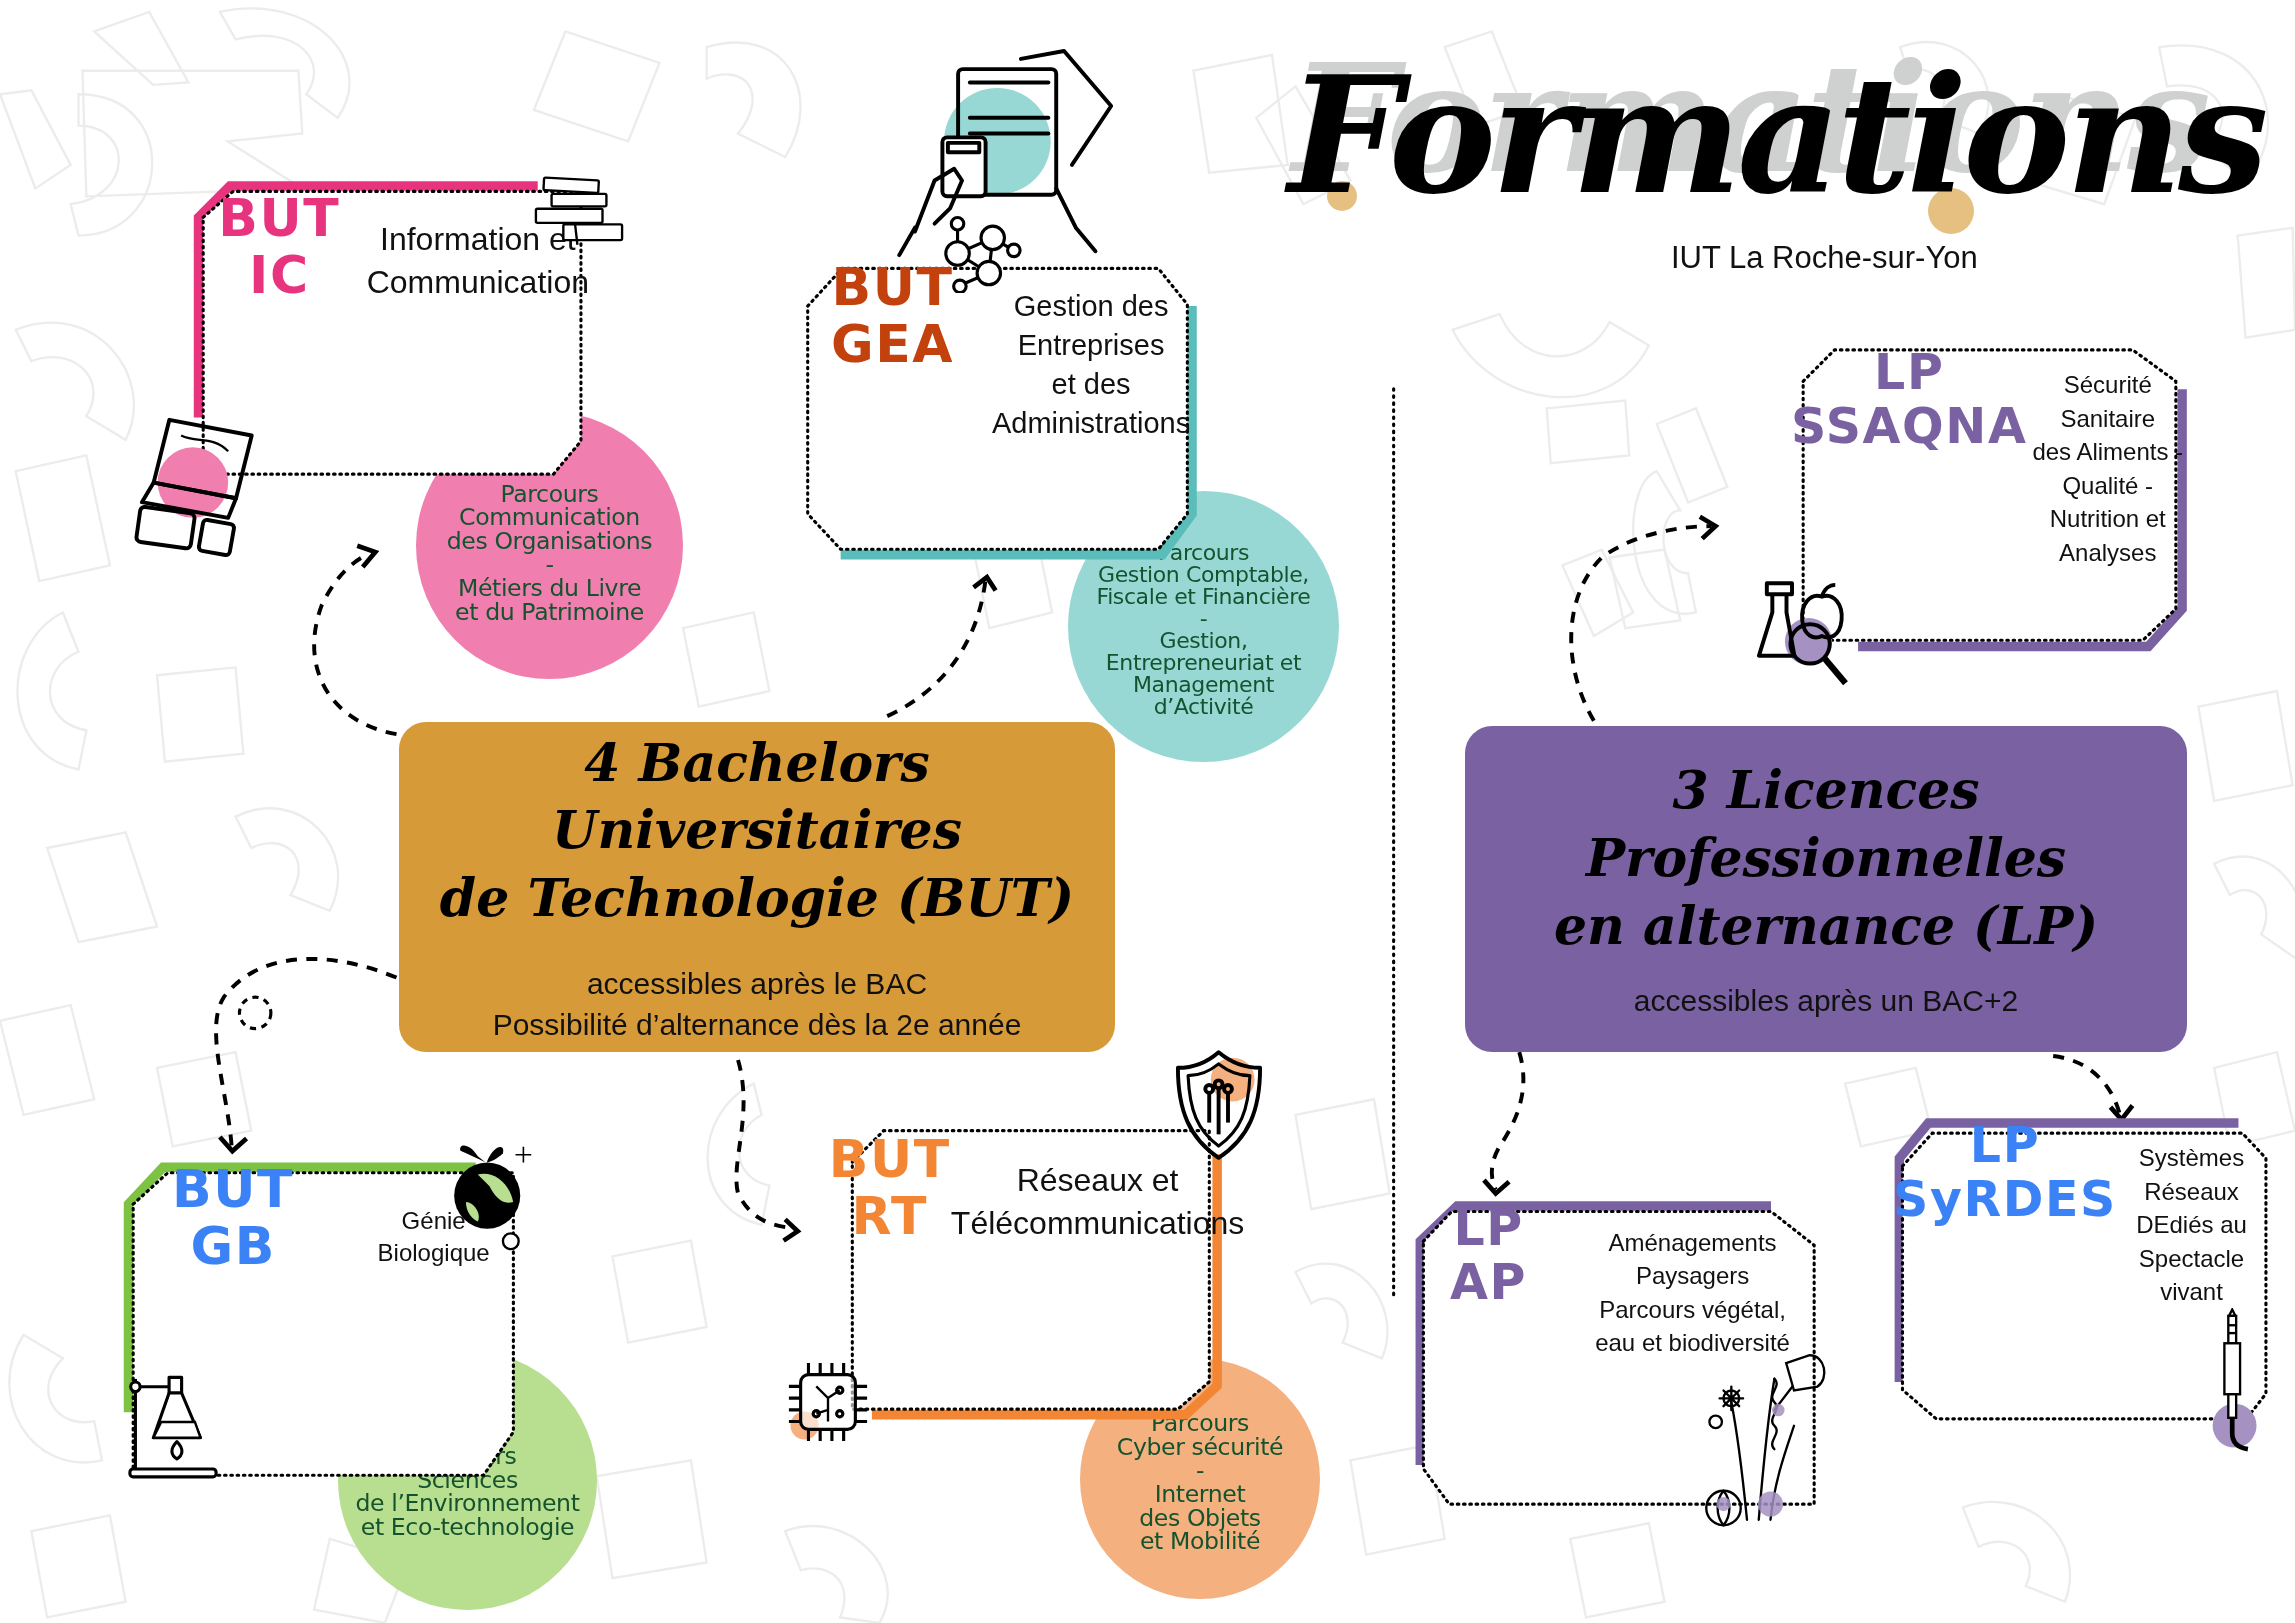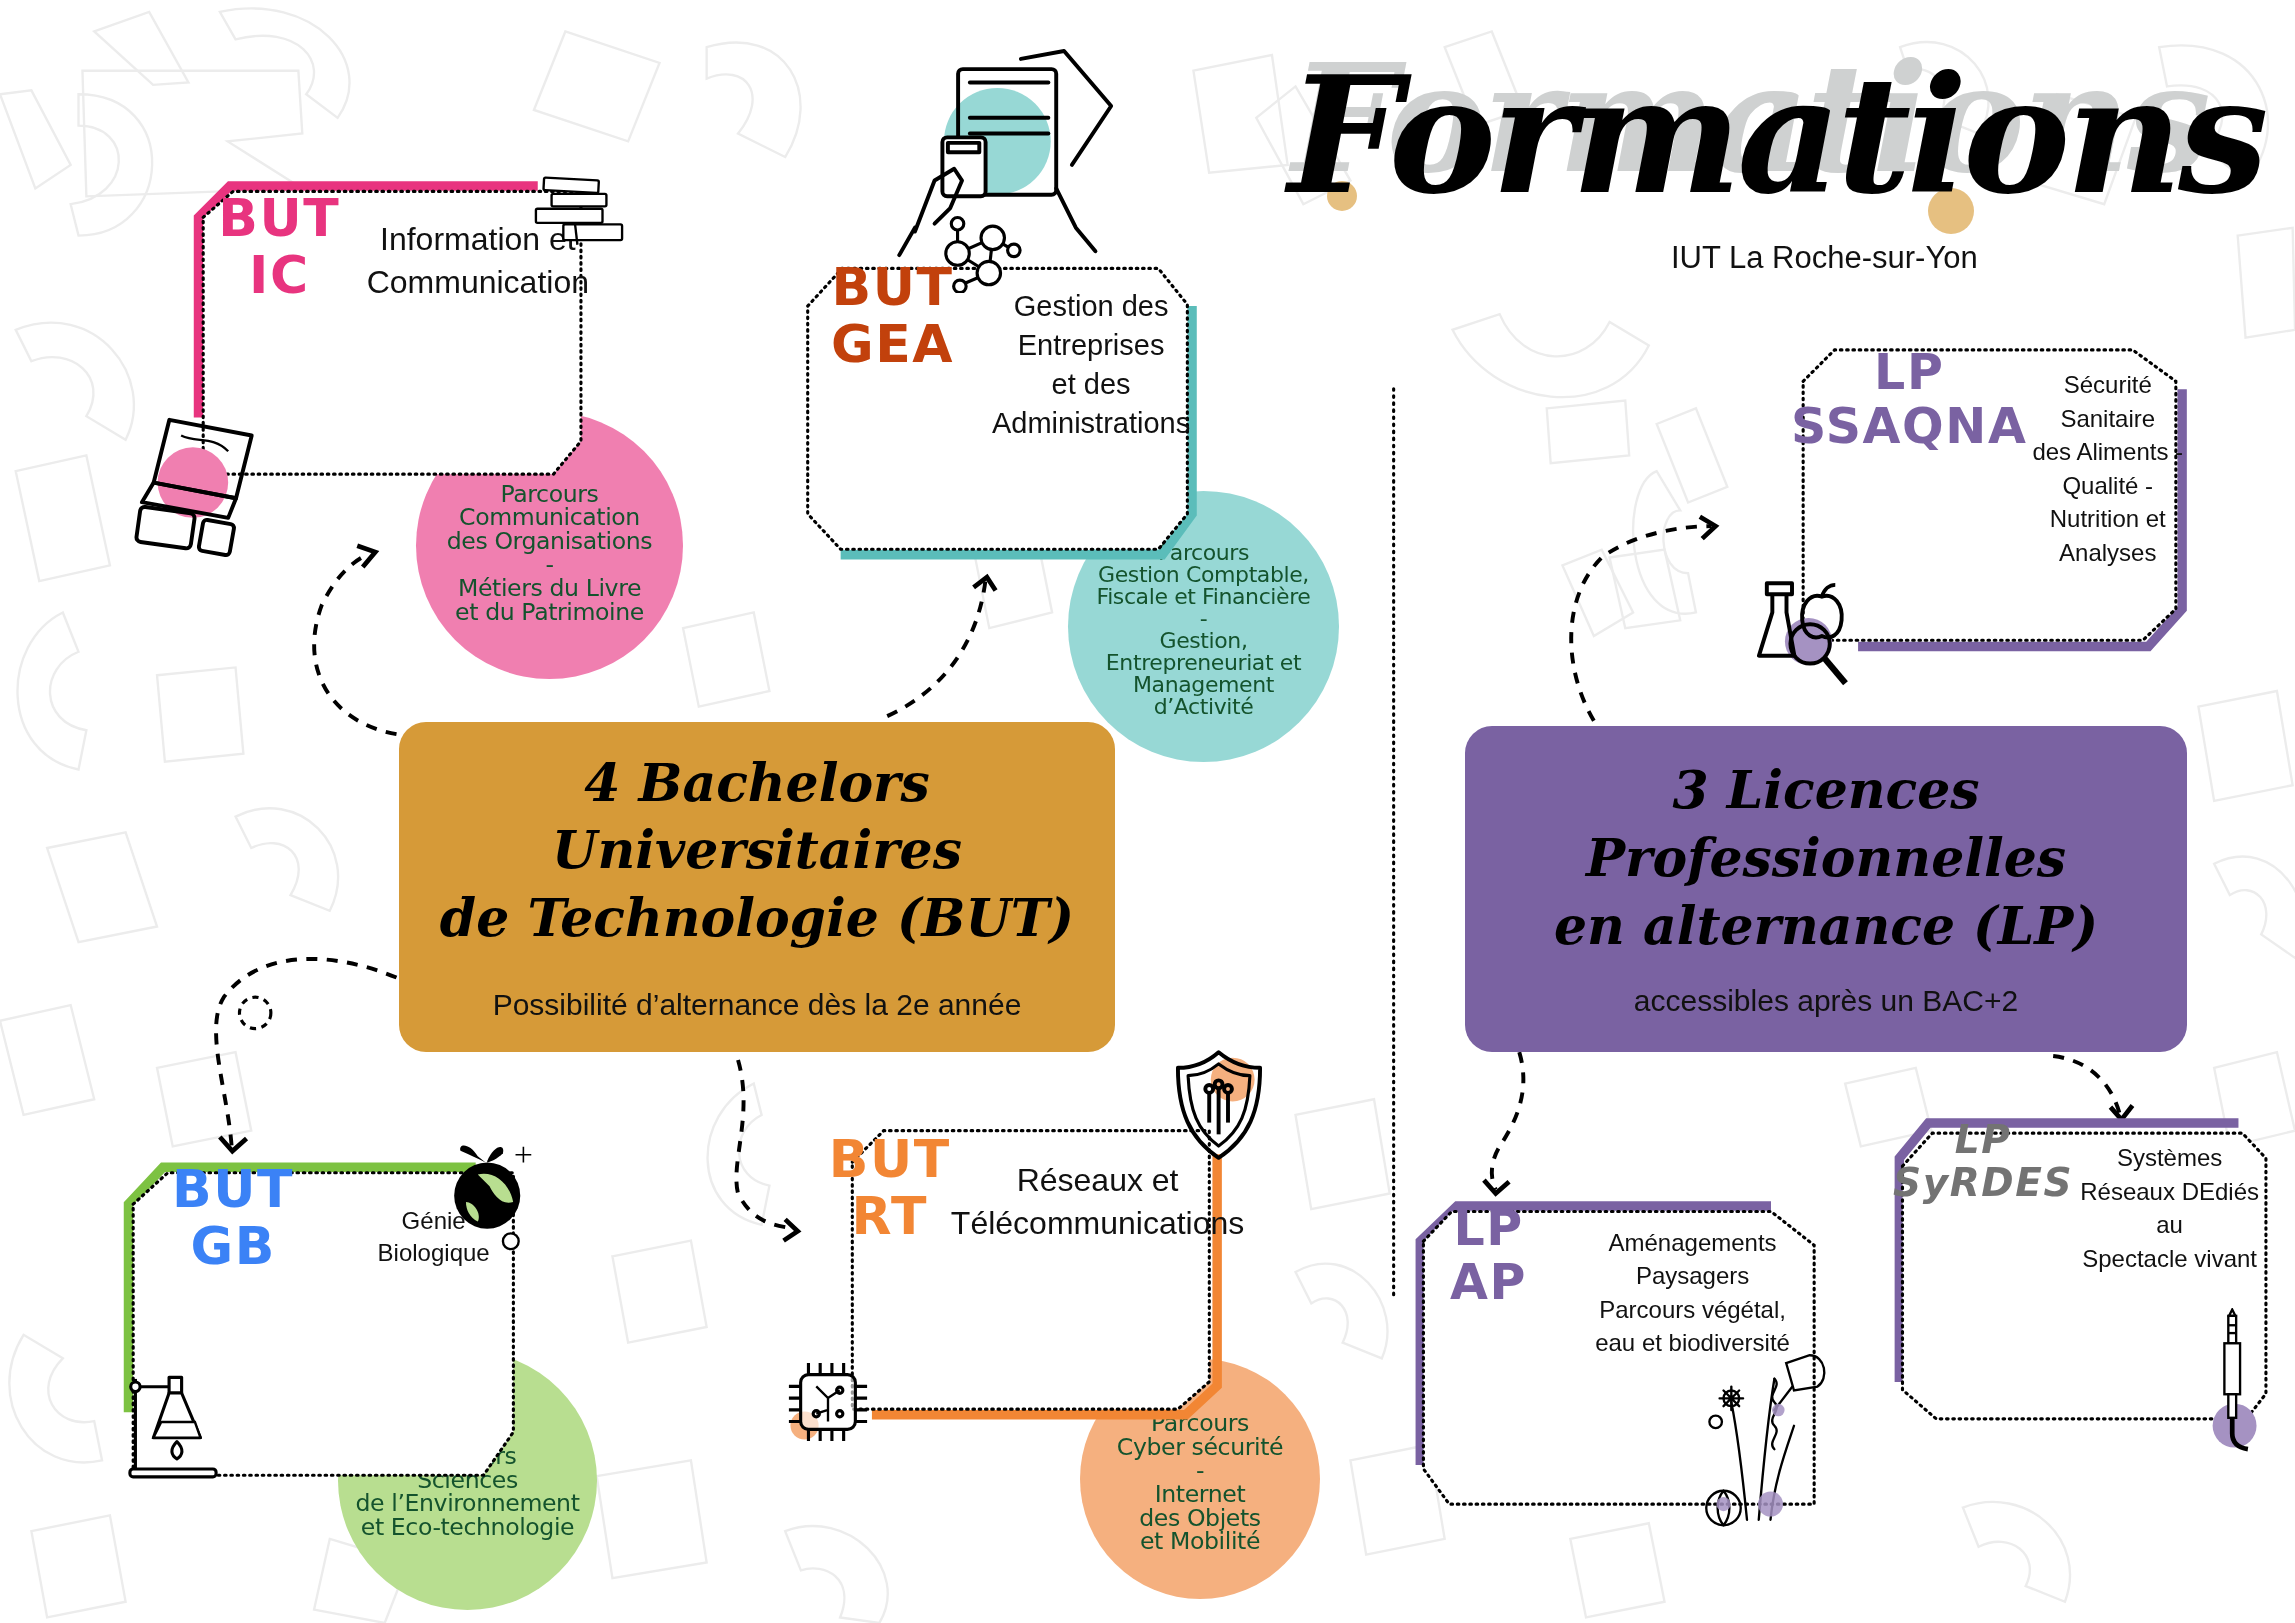--- a/index.html
+++ b/index.html
@@ -222,20 +222,21 @@
     <circle cx="97" cy="46" r="8"></circle>
   </g>
 </svg>
 
 <div class="hub" style="left:399px; top:722px; width:716px; height:330px; background:#d69a38;gap:11px;">
   <div class="hub-title">
     <div>4 Bachelors Universitaires</div>
     <div>de Technologie (BUT)</div>
   </div>
   <div class="hub-sub">
+    <div>accessibles après le BAC</div>
     <div>Possibilité d’alternance dès la 2e année</div>
   </div>
 </div>
 
 <div class="circle" style="left:338px; top:1351px; width:259px; height:259px; background:#b8de90; font-size:23.6px; padding-top:23.6px; box-sizing:border-box;">
   <span>Parcours</span>
   <span>Sciences</span>
   <span>de l’Environnement</span>
   <span>et Eco-technologie</span>
 </div>
@@ -383,21 +384,21 @@
   <circle cx="90" cy="200" r="16" fill="#a592c2" opacity="0.85"></circle>
   <circle cx="100" cy="80" r="8" fill="#a592c2" opacity="0.85"></circle>
 </svg>
 
 <div class="card" style="left:1893px; top:1119px; width:373px; height:314px;">
   <svg class="frame" width="373" height="314" viewBox="0 0 475 400">
     <path d="M8 335 L8 50 L45 5 L440 5" fill="none" stroke="#7a62a2" stroke-width="12"></path>
     <path d="M12 60 L50 18 L445 18 L475 50 L475 350 L450 382 L55 382 L12 345 Z" fill="#fff" stroke="#000" stroke-width="4" stroke-dasharray="2 6" stroke-linecap="round"></path>
   </svg>
   <div class="inner" style="padding-top:0px; padding-bottom:47px;">
-    <div class="code" style="color:#737373; font-size:39px;font-style:italic;">LP SyRDES</div>
+    <div class="code" style="color:#3b82f6; font-size:49px;">LP SyRDES</div>
     <div class="name" style="font-size:24px; margin-top:22px; line-height:1.4;">
       <div>Systèmes Réseaux DEdiés au</div>
       <div>Spectacle vivant</div>
     </div>
   </div>
 </div>
 <svg class="icon" style="left:2207px; top:1308px;" width="63" height="149" viewBox="0 0 80 190">
   <circle cx="35" cy="150" r="28" fill="#a592c2"></circle>
   <g fill="#fff" stroke="#000" stroke-width="3">
     <path d="M28 10 L32 2 L36 10 Z"></path>

